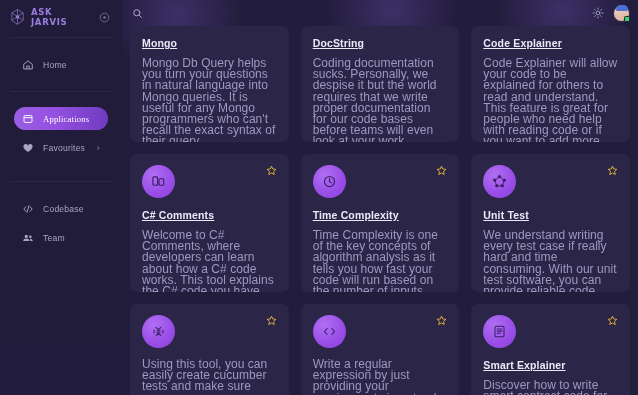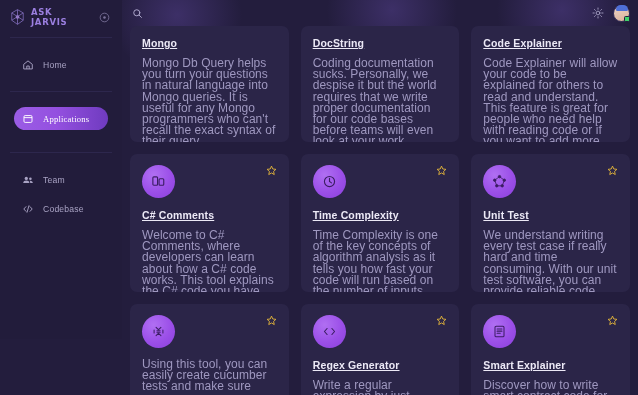--- a/index.html
+++ b/index.html
@@ -203,46 +203,55 @@
     <div class="nav-item active">
       <span class="ico">
         <svg viewBox="0 0 14 14" fill="none" stroke="#ffffff" stroke-width="1.1" stroke-linejoin="round">
           <rect x="2.3" y="3" width="9.4" height="8" rx="1.4"></rect>
           <path d="M2.3 5.4 L11.7 5.4"></path>
         </svg>
       </span>
       <span>Applications</span>
     </div>
 
+    <div class="nav-item">
+      <span class="ico">
+        <svg viewBox="0 0 14 14" fill="#a9a3c4">
+          <path d="M7 11.6 C7 11.6 1.6 8.4 1.6 5.2 C1.6 3.5 2.9 2.4 4.3 2.4 C5.4 2.4 6.5 3.1 7 4 C7.5 3.1 8.6 2.4 9.7 2.4 C11.1 2.4 12.4 3.5 12.4 5.2 C12.4 8.4 7 11.6 7 11.6 Z"></path>
+        </svg>
+      </span>
+      <span>Favourites</span>
+      <span class="nav-chevron">›</span>
+    </div>
 
     <div class="nav-gap-lg"></div>
     <div class="side-div"></div>
     <div class="nav-gap"></div>
+
+    <div class="nav-item">
+      <span class="ico">
+        <svg viewBox="0 0 14 14" fill="none" stroke="#a9a3c4" stroke-width="1.1" stroke-linecap="round" stroke-linejoin="round">
+          <path d="M4.6 4.3 L2.1 7 L4.6 9.7"></path>
+          <path d="M9.4 4.3 L11.9 7 L9.4 9.7"></path>
+          <path d="M8.1 3.2 L5.9 10.8"></path>
+        </svg>
+      </span>
+      <span>Codebase</span>
+    </div>
 
     <div class="nav-item">
       <span class="ico">
         <svg viewBox="0 0 14 14" fill="#a9a3c4">
           <circle cx="5" cy="5.2" r="1.9"></circle>
           <circle cx="9.8" cy="5.6" r="1.5"></circle>
           <path d="M1.4 10.4 C1.4 8.4 3 7.5 5 7.5 C7 7.5 8.6 8.4 8.6 10.4 Z"></path>
           <path d="M8.9 8.0 C10.4 8.0 12.6 8.5 12.6 10.4 L9.6 10.4 C9.6 9.4 9.3 8.6 8.9 8.0 Z"></path>
         </svg>
       </span>
       <span>Team</span>
-    </div>
-
-    <div class="nav-item">
-      <span class="ico">
-        <svg viewBox="0 0 14 14" fill="none" stroke="#a9a3c4" stroke-width="1.1" stroke-linecap="round" stroke-linejoin="round">
-          <path d="M4.6 4.3 L2.1 7 L4.6 9.7"></path>
-          <path d="M9.4 4.3 L11.9 7 L9.4 9.7"></path>
-          <path d="M8.1 3.2 L5.9 10.8"></path>
-        </svg>
-      </span>
-      <span>Codebase</span>
     </div>
 
   </aside>
 
   <main class="main">
 
     <div class="glow" style="left:-20px; top:-40px; width:150px; height:110px;"></div>
     <div class="glow" style="left:195px; top:-45px; width:150px; height:110px;"></div>
     <div class="glow" style="left:365px; top:-45px; width:150px; height:110px;"></div>
 
@@ -347,21 +356,20 @@
       <div class="card r3">
         <svg class="star" viewBox="0 0 16 16" fill="none" stroke="#e8b93a" stroke-width="1.3" stroke-linejoin="round">
           <path d="M8 1.6 L9.9 5.8 L14.4 6.3 L11 9.4 L12 13.9 L8 11.6 L4 13.9 L5 9.4 L1.6 6.3 L6.1 5.8 Z"></path>
         </svg>
         <div class="card-icon">
           <svg viewBox="0 0 16 16" fill="none" stroke="#3b1d63" stroke-width="1.2" stroke-linecap="round" stroke-linejoin="round">
             <path d="M5.4 4.8 L2.6 8 L5.4 11.2"></path>
             <path d="M10.6 4.8 L13.4 8 L10.6 11.2"></path>
           </svg>
         </div>
-        <div class="card-title">Regex Generator</div>
         <div class="card-desc">Write a regular expression by just providing your requirements in natural language and</div>
       </div>
 
       <div class="card r3">
         <svg class="star" viewBox="0 0 16 16" fill="none" stroke="#e8b93a" stroke-width="1.3" stroke-linejoin="round">
           <path d="M8 1.6 L9.9 5.8 L14.4 6.3 L11 9.4 L12 13.9 L8 11.6 L4 13.9 L5 9.4 L1.6 6.3 L6.1 5.8 Z"></path>
         </svg>
         <div class="card-icon">
           <svg viewBox="0 0 16 16" fill="none" stroke="#3b1d63" stroke-width="1.1" stroke-linecap="round" stroke-linejoin="round">
             <rect x="3.2" y="2.4" width="9.6" height="11.2" rx="1.2"></rect>

